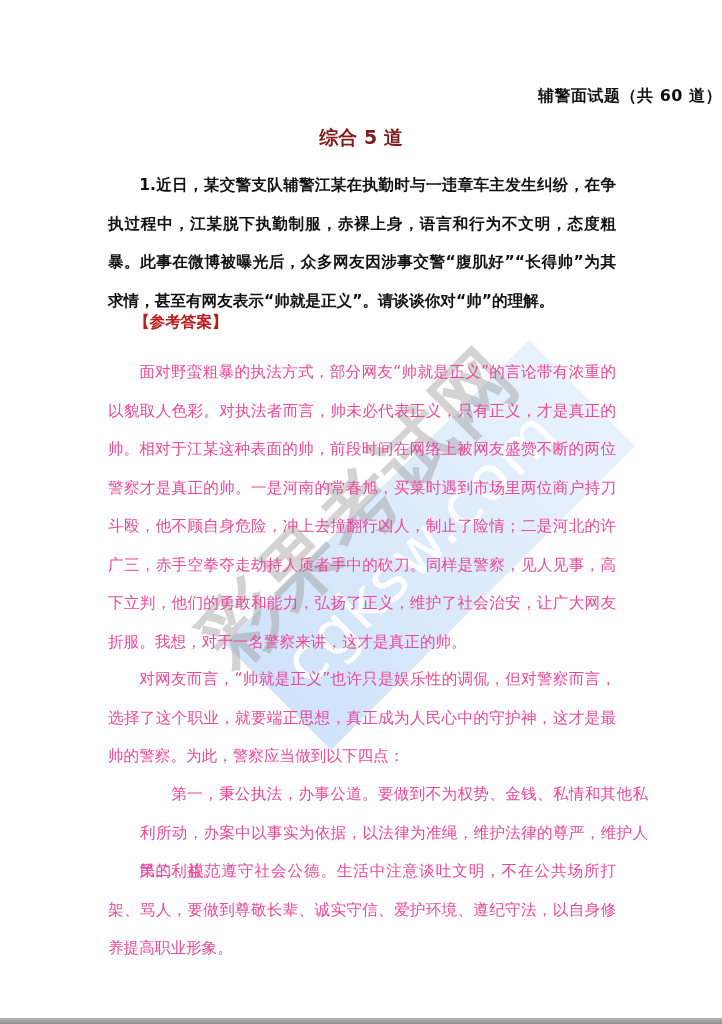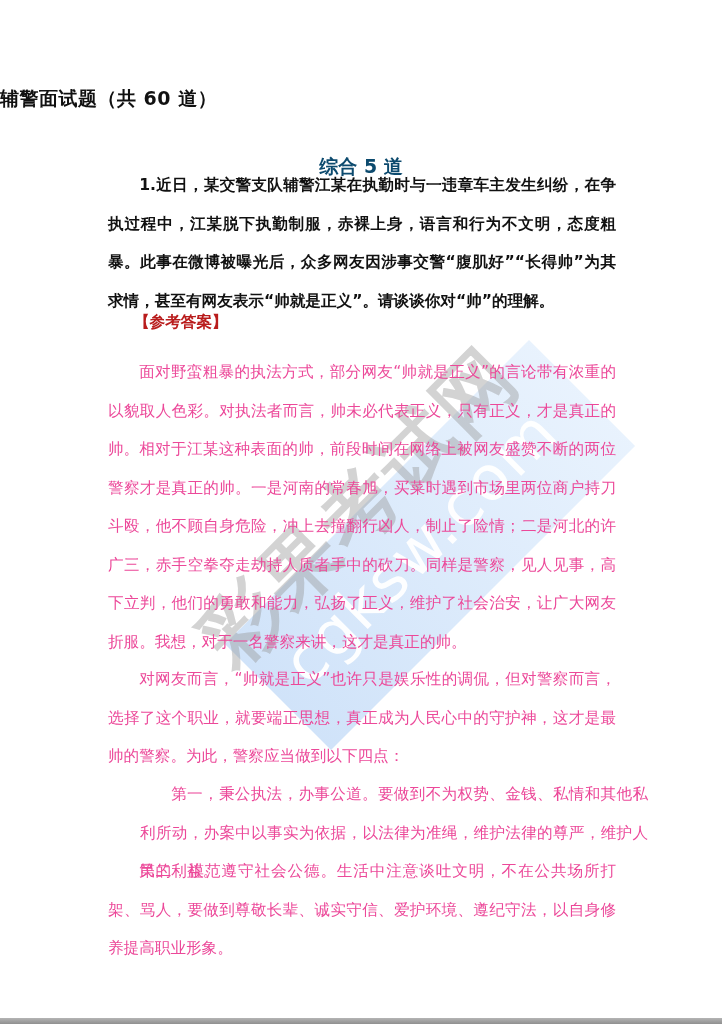--- a/index.html
+++ b/index.html
@@ -26,35 +26,34 @@
     position: absolute;
     left: 0; right: 0;
     top: 1018px;
     height: 6px;
     background: linear-gradient(#b4b4b4, #8f8f8f);
   }
   .title {
     position: absolute;
     left: 0; width: 722px;
     top: 86px;
-    text-align: left;
-    font-size: 19px;
+    text-align: right;
+    font-size: 16px;
     font-weight: bold;
     letter-spacing: 0.5px;
     color: #111;
   }
   .subtitle {
     position: absolute;
     left: 0; width: 722px;
     top: 125px;
     text-align: center;
     font-size: 19px;
     font-weight: bold;
-    color: #0c4a6e;
-    margin-top: 29px;
+    color: #7f1d1d;
   }
   .body-text {
     position: absolute;
     left: 108px;
     width: 508px;
     font-size: 15.6px;
     line-height: 38.5px;
     color: #ec4899;
     z-index: 2;
   }

